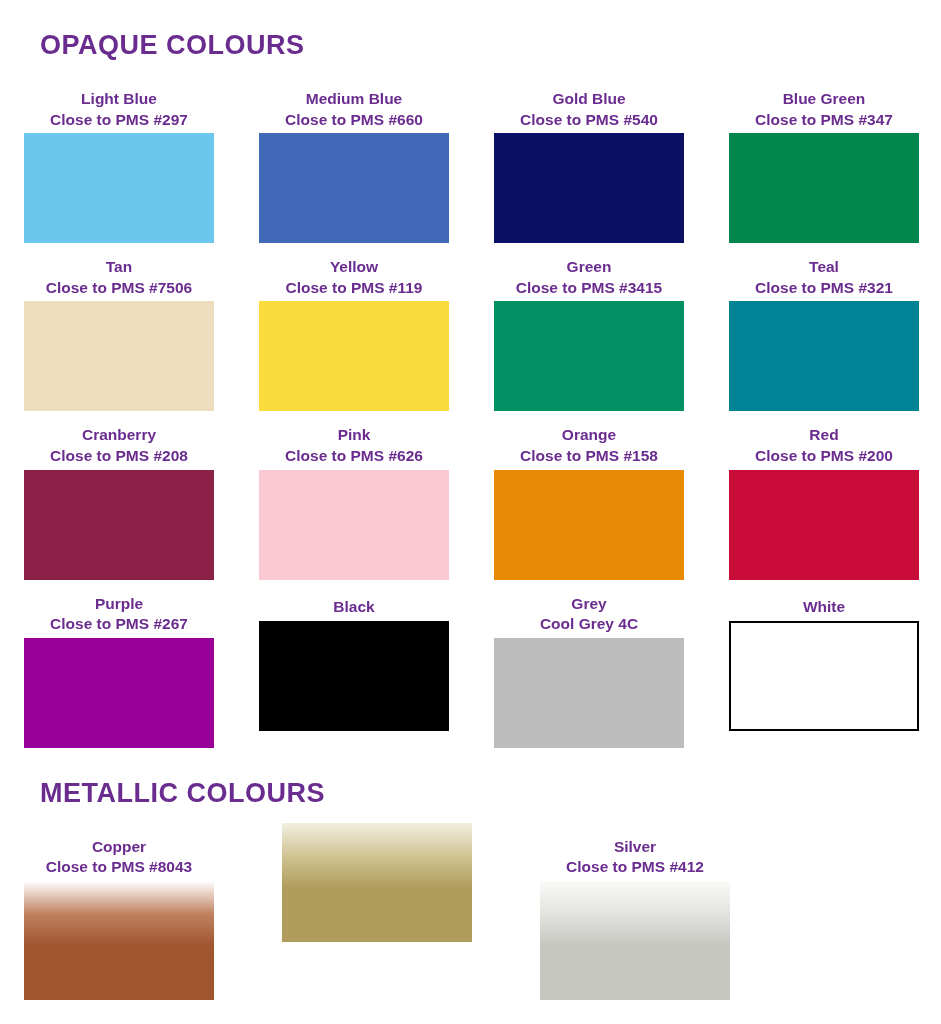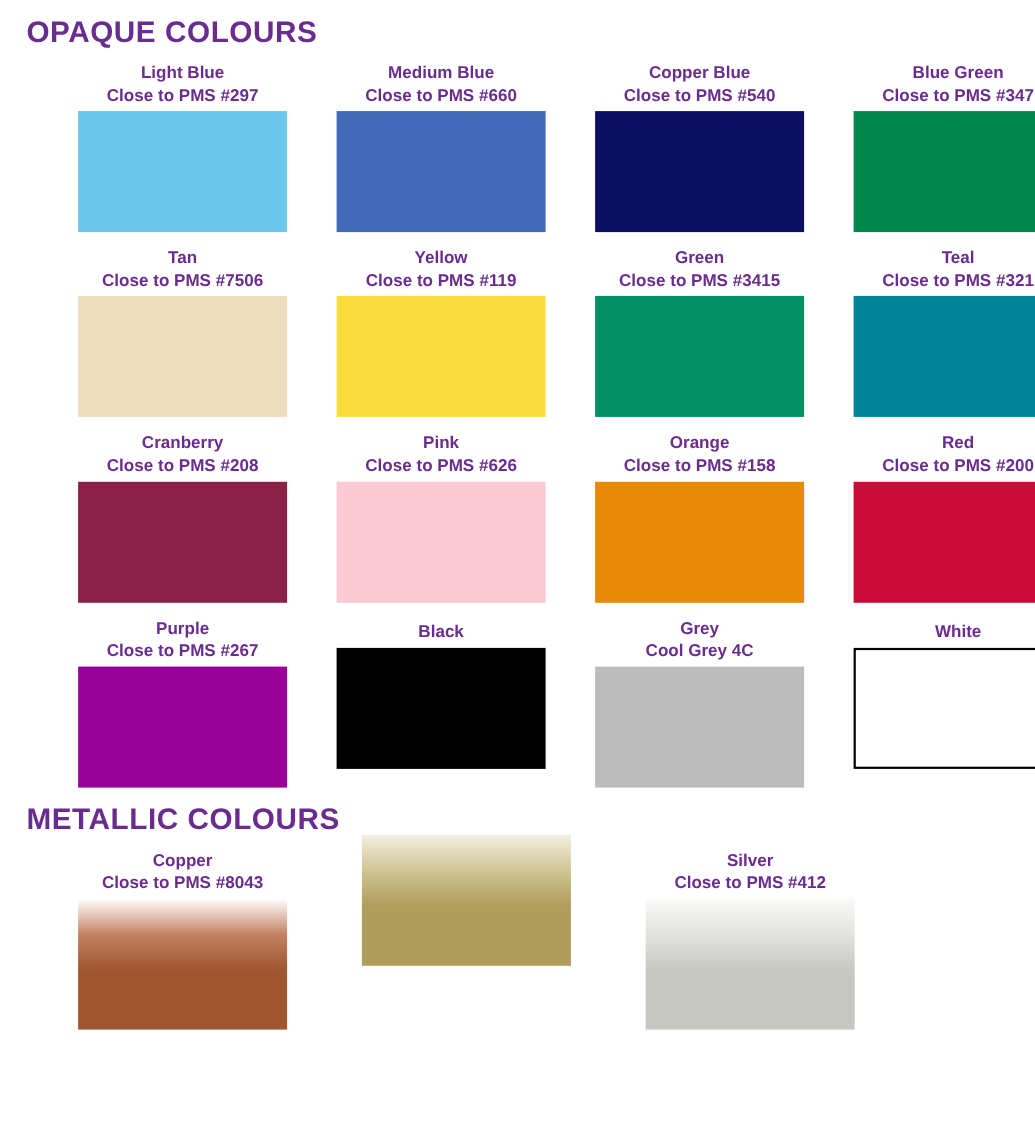--- a/index.html
+++ b/index.html
@@ -24,38 +24,37 @@
     padding: 0 24px;
   }
 
   
   .section-heading {
     font-size: 27px;
     font-weight: bold;
     letter-spacing: 0.5px;
     color: #6A2C8F;
     line-height: 1;
-    margin: 0;
+    margin: 16px;
     padding: 0;
   }
   #opaque-heading { padding-top: 16px; }
   #metallic-heading { padding-top: 10px; }
 
   
   .swatch-grid {
     display: grid;
     grid-template-columns: repeat(4, 190px);
     column-gap: 45px;
     row-gap: 0;
   }
 
   .swatch-cell {
     width: 190px;
     box-sizing: border-box;
-    margin-left: 47px;
   }
 
   .swatch-caption {
     text-align: center;
     font-size: 15.5px;
     font-weight: bold;
     color: #6A2C8F;
     line-height: 1.33;
     padding-top: 14px;
     padding-bottom: 3px;
@@ -108,21 +107,21 @@
       </div>
       <div class="swatch-cell">
         <div class="swatch-caption">
           <span class="cap-line">Medium Blue</span>
           <span class="cap-line">Close to PMS #660</span>
         </div>
         <div class="swatch-chip" style="background: rgb(65, 105, 184);"></div>
       </div>
       <div class="swatch-cell">
         <div class="swatch-caption">
-          <span class="cap-line">Copper Blue</span>
+          <span class="cap-line">Gold Blue</span>
           <span class="cap-line">Close to PMS #540</span>
         </div>
         <div class="swatch-chip" style="background: rgb(12, 16, 100);"></div>
       </div>
       <div class="swatch-cell">
         <div class="swatch-caption">
           <span class="cap-line">Blue Green</span>
           <span class="cap-line">Close to PMS #347</span>
         </div>
         <div class="swatch-chip" style="background: rgb(0, 134, 75);"></div>

